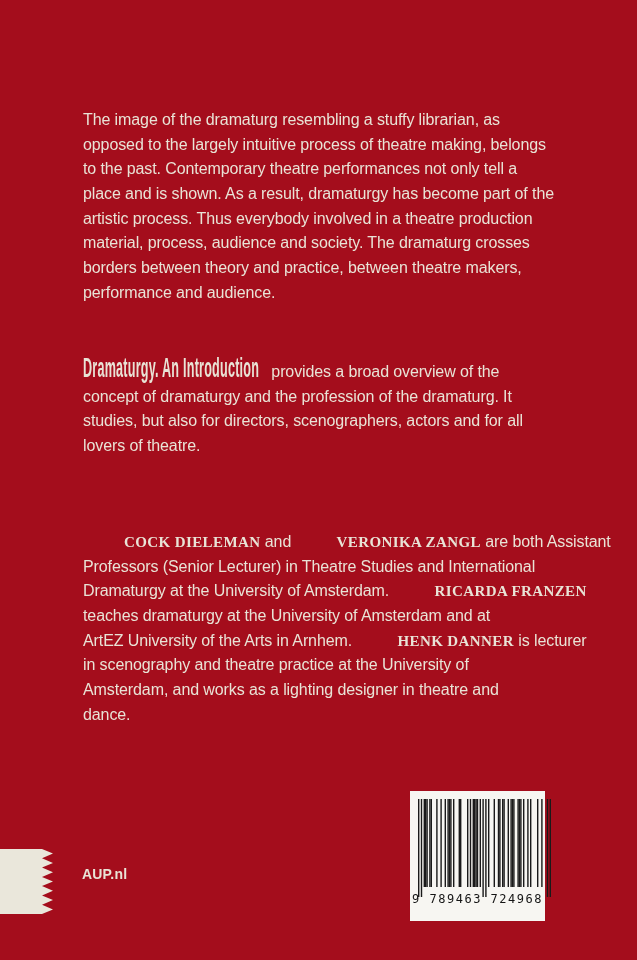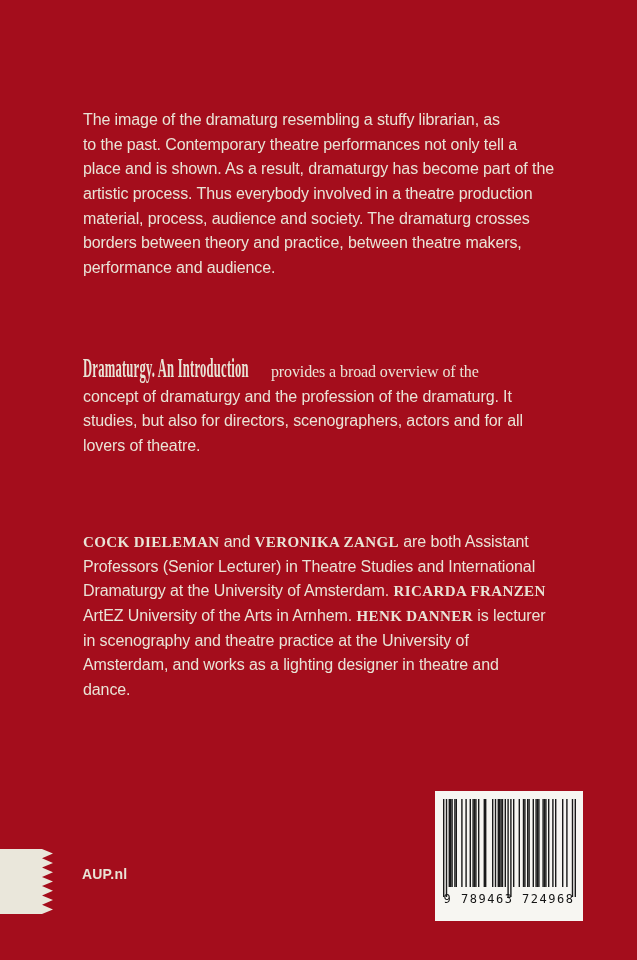--- a/index.html
+++ b/index.html
@@ -15,82 +15,84 @@
   .cover{
     position:relative;width:637px;height:960px;overflow:hidden;
     background:var(--bg);color:var(--ink);
   }
   .para{
     position:absolute;left:83px;width:500px;
     font-size:16px;letter-spacing:-0.1px;line-height:24.7px;
     font-weight:400;
   }
   .para .line{height:24.7px;line-height:24.7px;white-space:nowrap;overflow:visible;}
-  .para .line.has-title{position:relative;top:-4px;font-family:Liberation Serif, serif;}
+  .para .line.has-title{position:relative;top:-4px;}
   #paragraph-blurb{top:108px;}
   #paragraph-intro{top:360px;}
   #paragraph-authors{top:530px;}
   .series-title{
     display:inline-block;width:184px;white-space:nowrap;overflow:visible;
     vertical-align:baseline;
   }
   .series-title-inner{
     display:inline-block;
     font-size:28px;font-weight:700;letter-spacing:0.5px;line-height:24.7px;
     transform:scaleX(0.45);transform-origin:0 50%;
     white-space:nowrap;
   }
   .run-name{
     font-family:"Liberation Serif",serif;font-weight:700;
-    font-size:15px;letter-spacing:0.4px;
+    font-size:15px;letter-spacing:0.4px;margin-left:41px;
   }
   .ribbon{position:absolute;left:0;top:849px;width:54px;height:65px;}
   .publisher-logo{
     position:absolute;left:82px;top:866px;
     font-size:14px;font-weight:700;letter-spacing:0.2px;color:var(--ink);
   }
   .barcode-box{
-    position:absolute;left:435px;top:791px;width:148px;height:130px;
+    position:absolute;left:410px;top:791px;width:135px;height:130px;
     background:var(--barcode-bg);
   }
   .barcode-bars{position:absolute;left:8px;top:8px;}
   .barcode-number{
     position:absolute;left:0;right:0;top:101px;
     text-align:center;
     font-family:"DejaVu Sans Mono",monospace;
     font-size:12px;letter-spacing:1.5px;color:#151515;
     white-space:nowrap;
   }
 </style>
 </head>
 <body>
 
 <div class="cover">
 
   <div class="para" id="paragraph-blurb">
       <div class="line"><span class="run-text">The image of the dramaturg resembling a stuffy librarian, as</span></div>
+      <div class="line"><span class="run-text">opposed to the largely intuitive process of theatre making, belongs</span></div>
       <div class="line"><span class="run-text">to the past. Contemporary theatre performances not only tell a</span></div>
       <div class="line"><span class="run-text">place and is shown. As a result, dramaturgy has become part of the</span></div>
       <div class="line"><span class="run-text">artistic process. Thus everybody involved in a theatre production</span></div>
       <div class="line"><span class="run-text">material, process, audience and society. The dramaturg crosses</span></div>
       <div class="line"><span class="run-text">borders between theory and practice, between theatre makers,</span></div>
       <div class="line"><span class="run-text">performance and audience.</span></div>
     </div>
 
   <div class="para" id="paragraph-intro">
       <div class="line has-title"><span class="series-title"><span class="series-title-inner">Dramaturgy. An Introduction</span></span><span class="run-text"> provides a broad overview of the</span></div>
       <div class="line"><span class="run-text">concept of dramaturgy and the profession of the dramaturg. It</span></div>
       <div class="line"><span class="run-text">studies, but also for directors, scenographers, actors and for all</span></div>
       <div class="line"><span class="run-text">lovers of theatre.</span></div>
     </div>
 
   <div class="para" id="paragraph-authors">
       <div class="line"><span class="run-name">COCK DIELEMAN</span><span class="run-text"> and </span><span class="run-name">VERONIKA ZANGL</span><span class="run-text"> are both Assistant</span></div>
       <div class="line"><span class="run-text">Professors (Senior Lecturer) in Theatre Studies and International</span></div>
       <div class="line"><span class="run-text">Dramaturgy at the University of Amsterdam. </span><span class="run-name">RICARDA FRANZEN</span></div>
+      <div class="line"><span class="run-text">teaches dramaturgy at the University of Amsterdam and at</span></div>
       <div class="line"><span class="run-text">ArtEZ University of the Arts in Arnhem. </span><span class="run-name">HENK DANNER</span><span class="run-text"> is lecturer</span></div>
       <div class="line"><span class="run-text">in scenography and theatre practice at the University of</span></div>
       <div class="line"><span class="run-text">Amsterdam, and works as a lighting designer in theatre and</span></div>
       <div class="line"><span class="run-text">dance.</span></div>
     </div>
 
   <svg class="ribbon" viewBox="0 0 54 65" aria-hidden="true">
     <polygon id="ribbon-shape" points="0,0 42,0 53,4.6 42,9.3 53,13.9 42,18.6 53,23.2 42,27.9 53,32.5 42,37.1 53,41.8 42,46.4 53,51.1 42,55.7 53,60.4 42,65 0,65" fill="#eae7db"></polygon>
   </svg>
 

